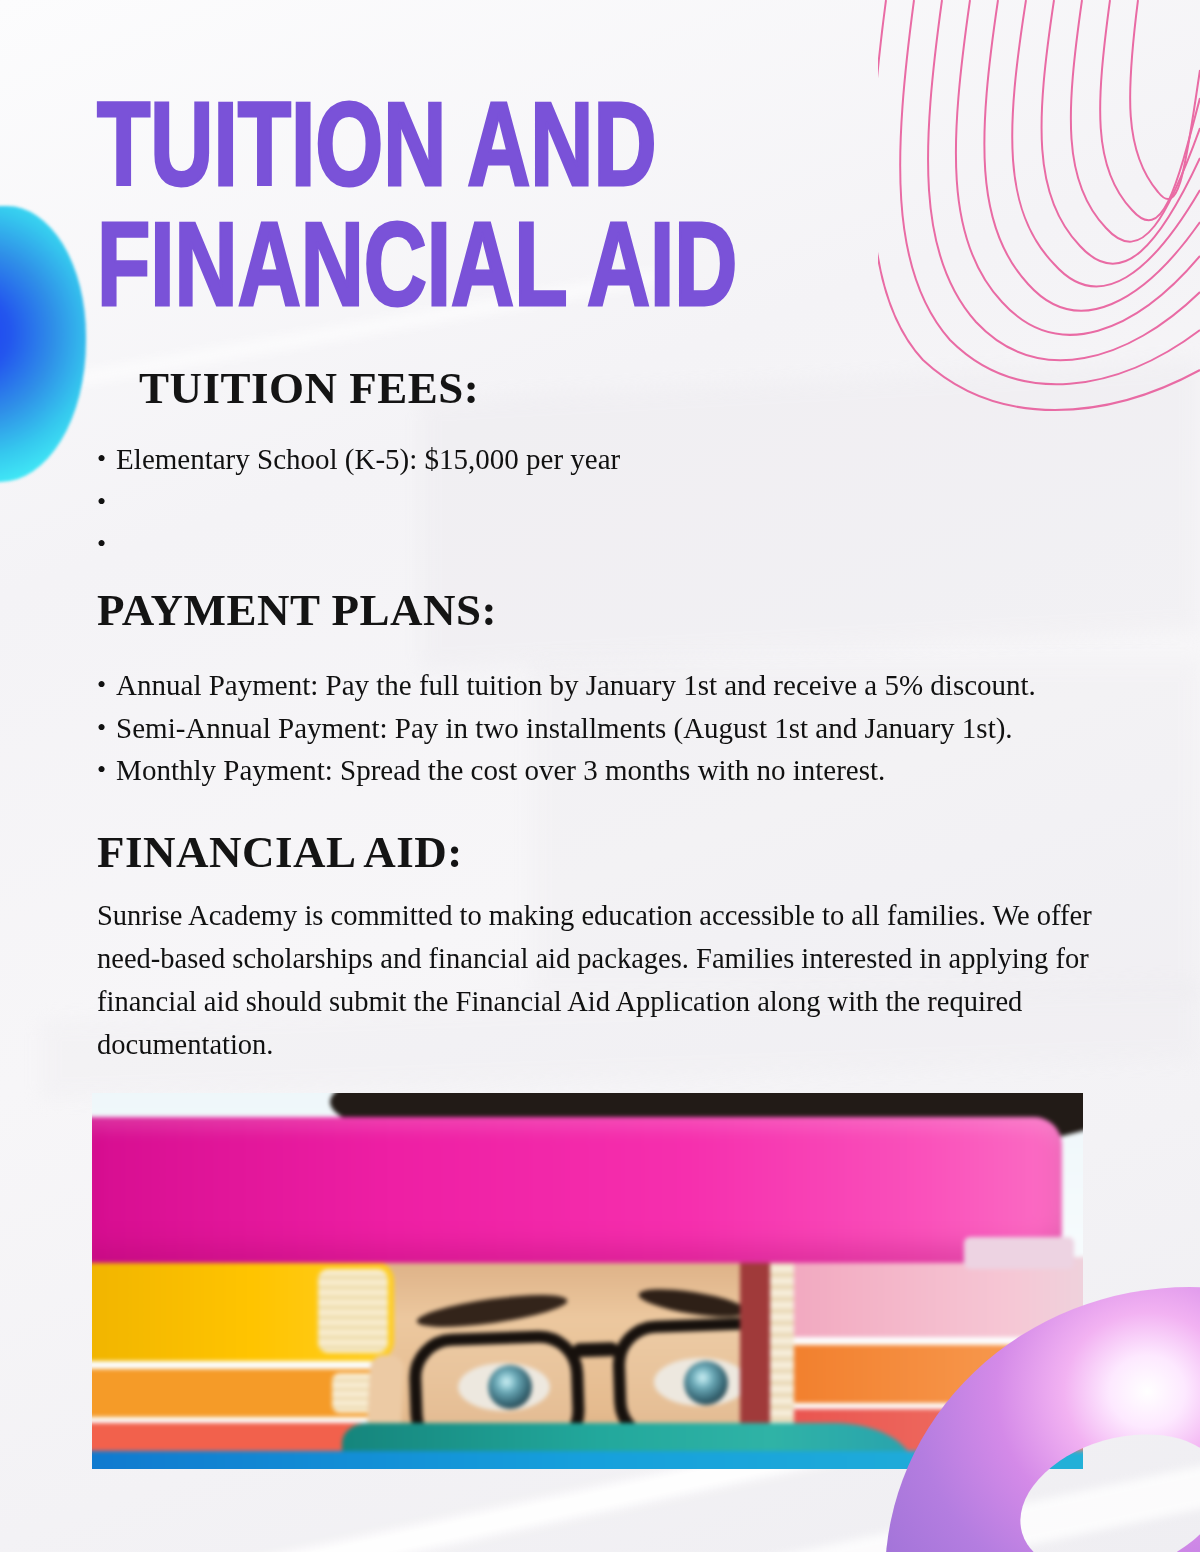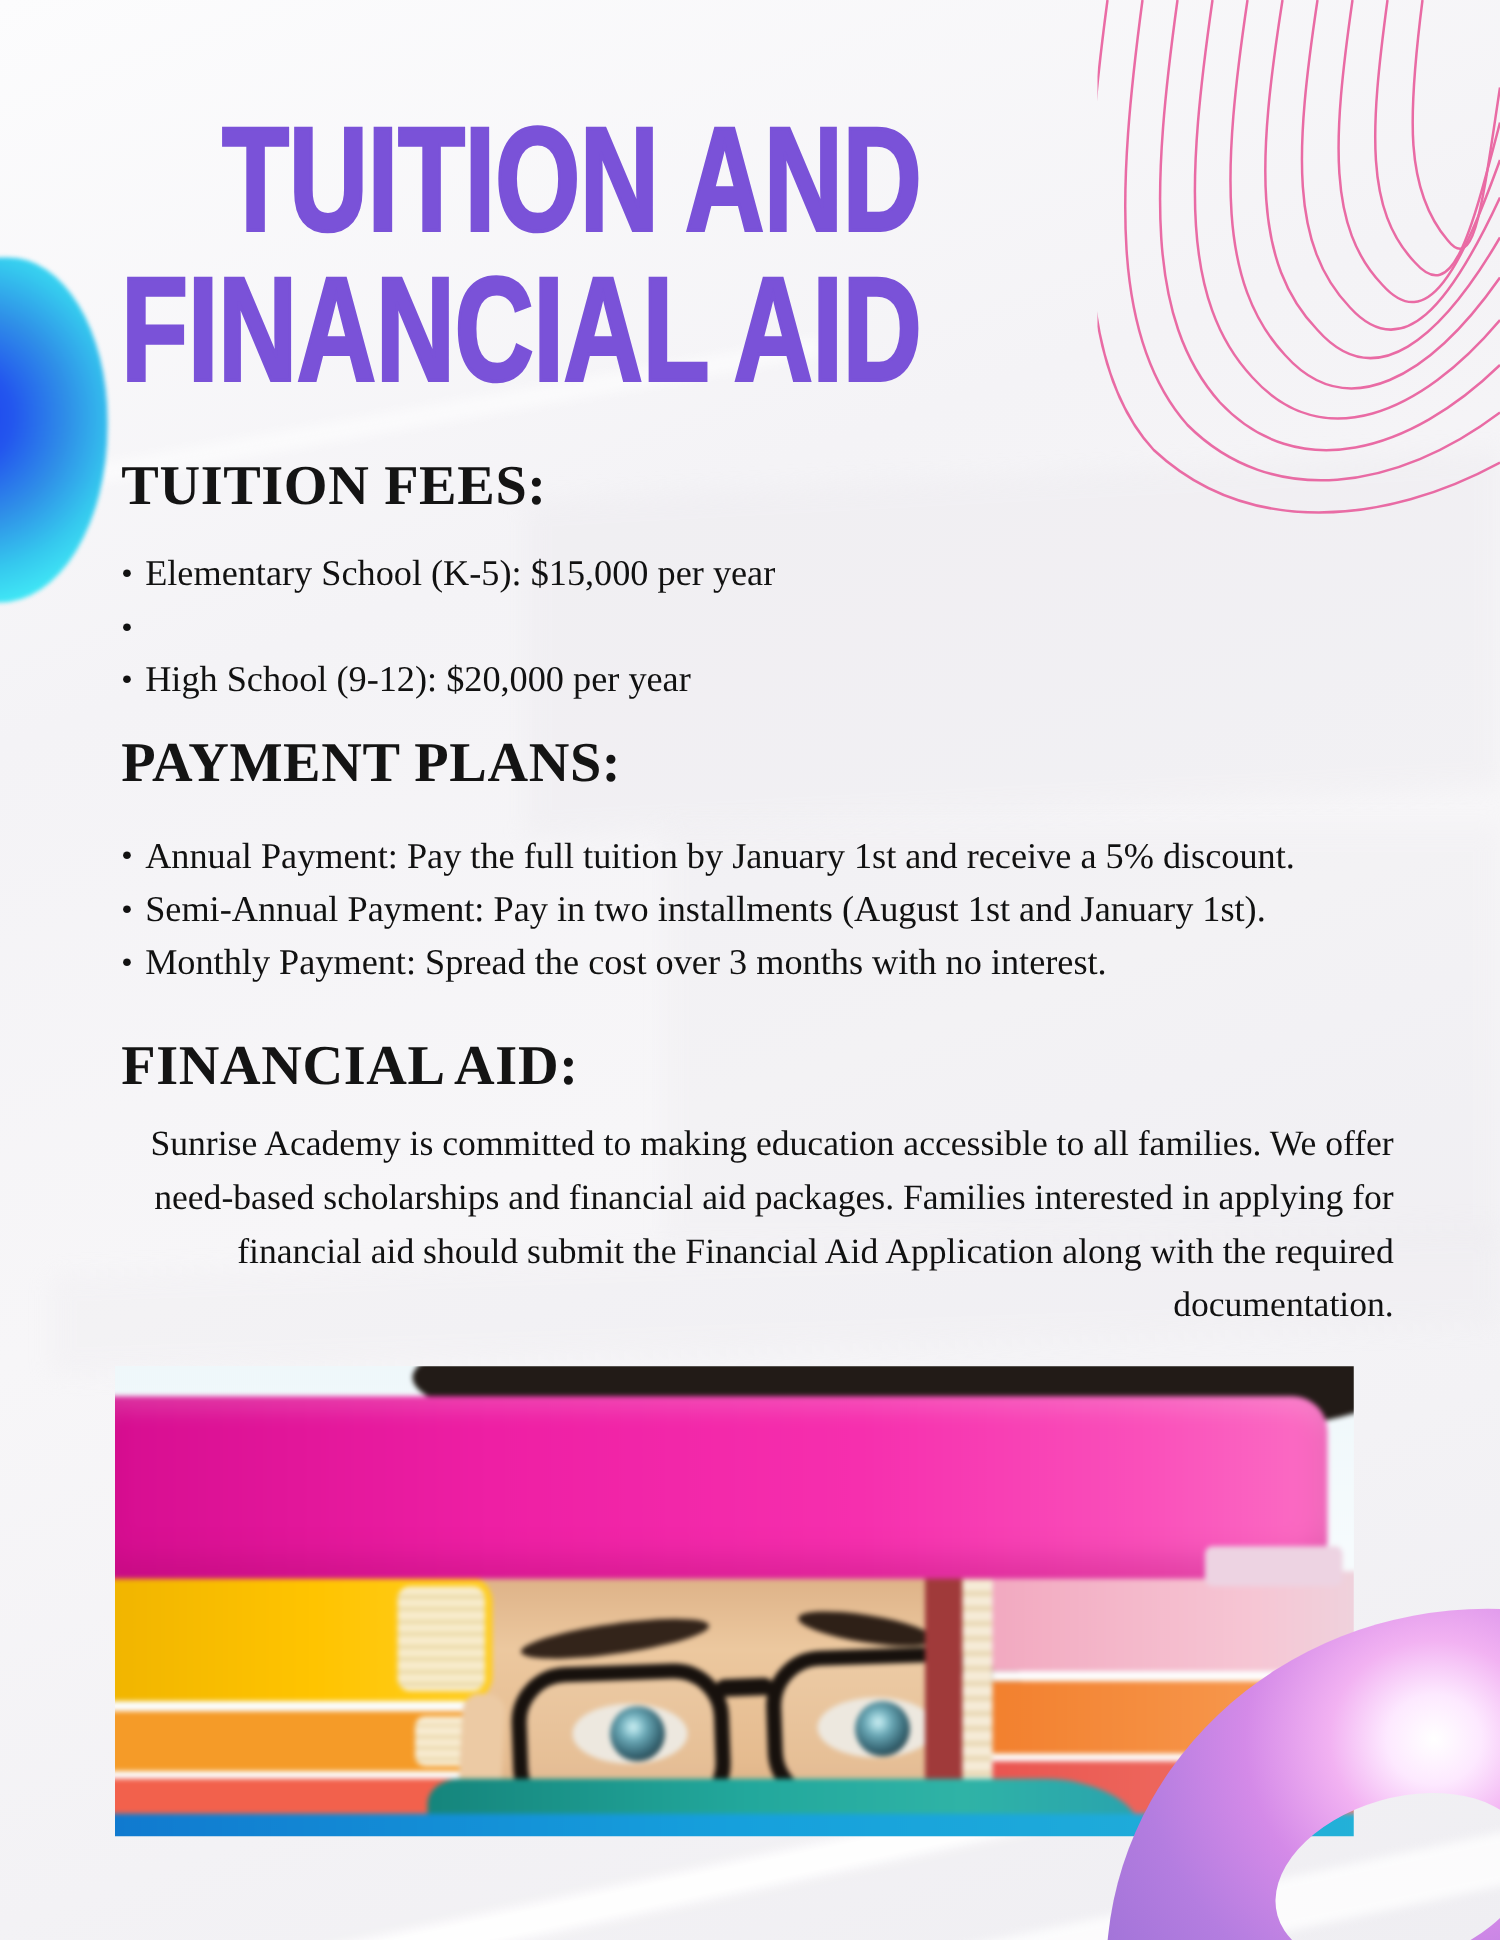--- a/index.html
+++ b/index.html
@@ -23,21 +23,21 @@
         background:radial-gradient(circle at 30% 46%, #1c3df0 0%, #2356ee 22%, #2f8fe8 45%, #35c8ee 66%, #41e9f6 82%, rgba(65,233,246,0) 95%);
         filter:blur(1.5px);}
   .torus{position:absolute;right:0;bottom:0;z-index:12;}
 
   
   .title{position:absolute;left:97px;top:84px;z-index:3;}
   .title-line{font-family:"Liberation Sans", sans-serif;font-weight:800;font-size:118px;line-height:120px;
         color:#7a52d8;-webkit-text-stroke:3px #7a52d8;letter-spacing:0px;white-space:nowrap;
         transform:scaleX(0.74);transform-origin:0 50%;}
   .sec-head{position:absolute;left:97px;font-weight:700;font-size:45px;letter-spacing:.5px;color:#141414;z-index:3;white-space:nowrap;}
-  .h1{top:362px;} .h2{top:584px;} .h3{top:826px;}
+  .h1{top:362px;margin-left:42px;} .h2{top:584px;} .h3{top:826px;}
   .blist{position:absolute;left:97px;z-index:3;margin:0;padding:0;list-style:none;}
   .l1{top:438px;} .l2{top:664px;}
   .blist li{display:flex;align-items:flex-start;font-size:29px;line-height:42.5px;color:#111;white-space:nowrap;}
   .blist .mk{font-size:26px;margin-right:10px;}
   .para{position:absolute;left:97px;top:894px;width:1018px;font-size:28.5px;line-height:43px;color:#111;z-index:3;}
 
   
   .photo{position:absolute;left:92px;top:1093px;width:991px;height:376px;overflow:hidden;z-index:5;background:#f3fafc;}
   .ph-blur{position:absolute;left:0;top:0;width:991px;height:376px;filter:blur(2.2px);}
   .ph{position:absolute;}
@@ -82,21 +82,21 @@
            background:linear-gradient(90deg,#15857c,#22a89c 45%,#2fb3a6 75%,#29a3ae);}
   .ph-blue{left:-12px;top:358px;width:1015px;height:30px;background:linear-gradient(90deg,#1079cf,#16a0dc 50%,#23b1d8);}
   .ph-pink{left:-12px;top:24px;width:982px;height:146px;border-radius:8px 28px 30px 8px;
            background:linear-gradient(90deg,#d60d90 0%,#ee1fa4 32%,#f62fae 62%,#fa51bb 86%,#fb6ec4 100%);
            box-shadow:inset 0 -16px 24px rgba(150,0,90,.25), inset 0 10px 18px rgba(255,255,255,.18);}
   .ph-shelf{left:872px;top:144px;width:110px;height:32px;background:#edd3e2;border-radius:6px;}
 </style>
 </head>
 <body>
 
-<div style="position:absolute;inset:0;text-align:right;">
+<div style="position:absolute;inset:0;">
 
   <div class="wm wm1"></div>
   <div class="wm wm2"></div>
   <div class="wm wm3"></div>
   <div class="streak streak3"></div>
 
   <svg class="waves" width="322" height="472" viewBox="0 0 322 472">
     <g fill="none" stroke="#e85d9c" stroke-width="2" opacity="0.9">
       <path d="M 8 0 C -12 150, -20 290, 45 360 C 120 430, 230 420, 322 370"></path>
       <path d="M 36 0 C 16 150, 10 270, 72 340 C 140 408, 240 392, 322 330"></path>
@@ -122,21 +122,20 @@
   <ul class="blist l1">
     <li>
         <span class="mk">•</span>
         <span>Elementary School (K-5): $15,000 per year</span>
       </li>
     <li>
         <span class="mk">•</span>
       </li>
     <li>
         <span class="mk">•</span>
-        <span>High School (9-12): $20,000 per year</span>
       </li>
   </ul>
 
   <div class="sec-head h2">PAYMENT PLANS:</div>
   <ul class="blist l2">
     <li>
         <span class="mk">•</span>
         <span>Annual Payment: Pay the full tuition by January 1st and receive a 5% discount.</span>
       </li>
     <li>

